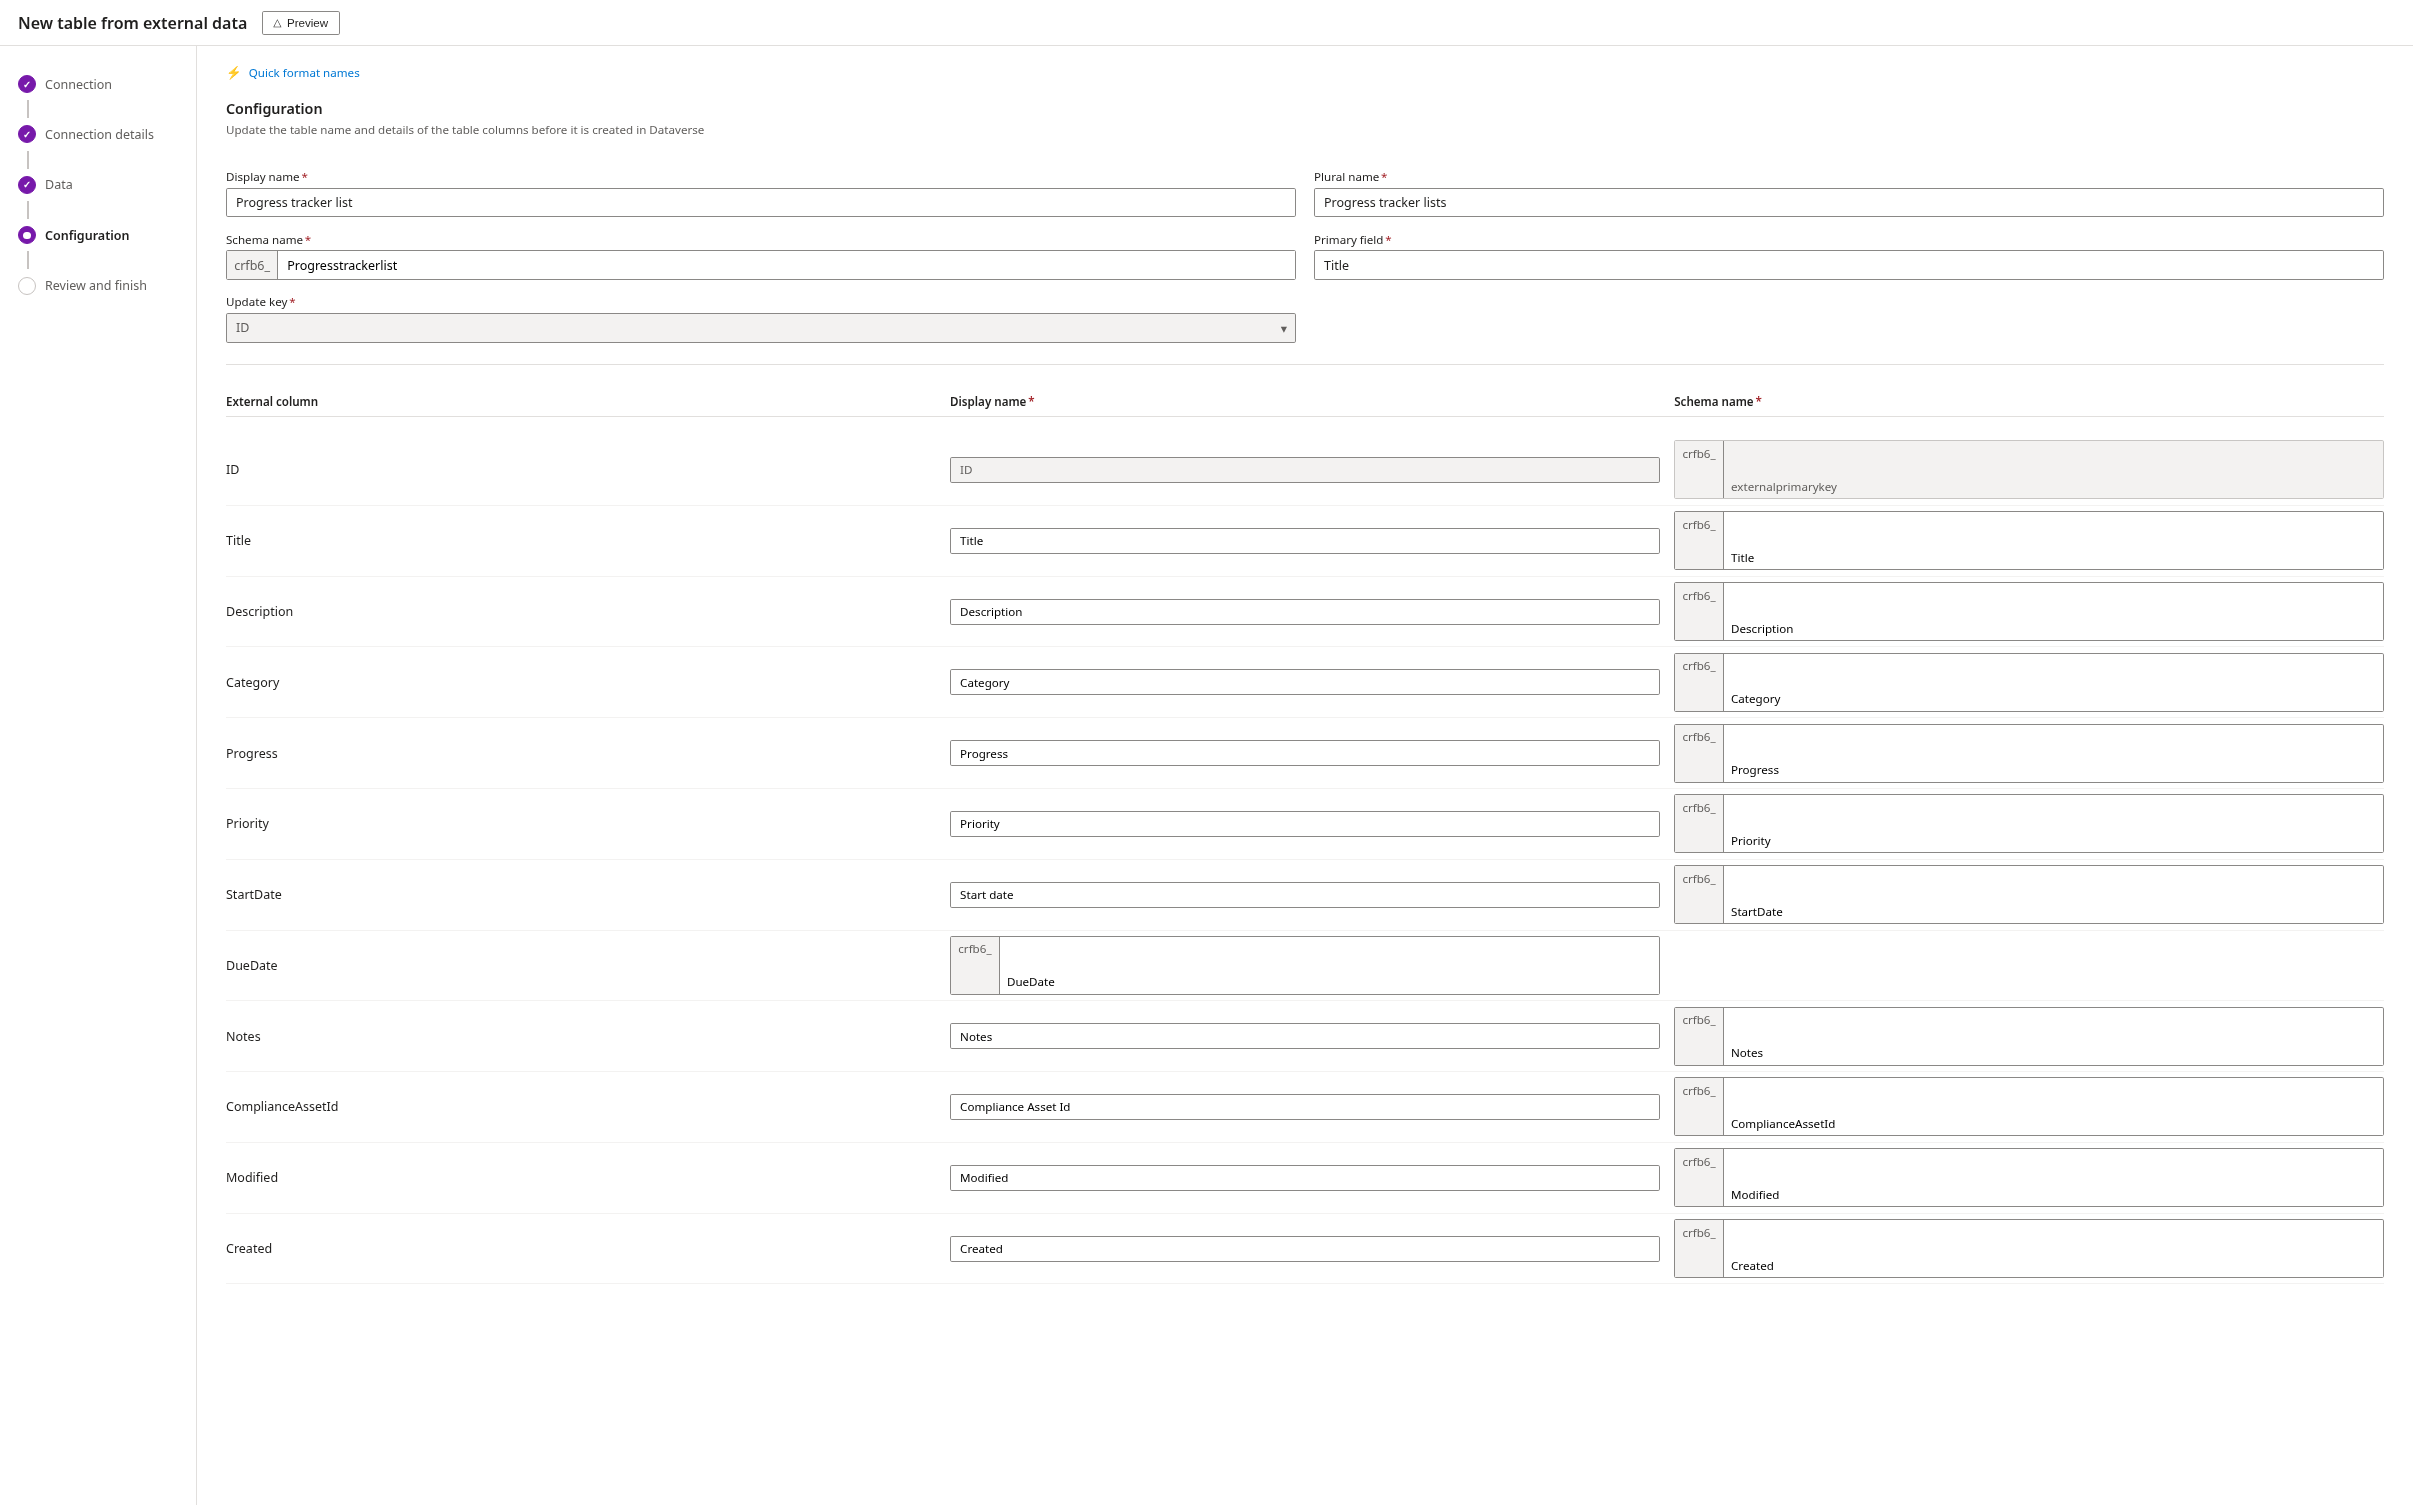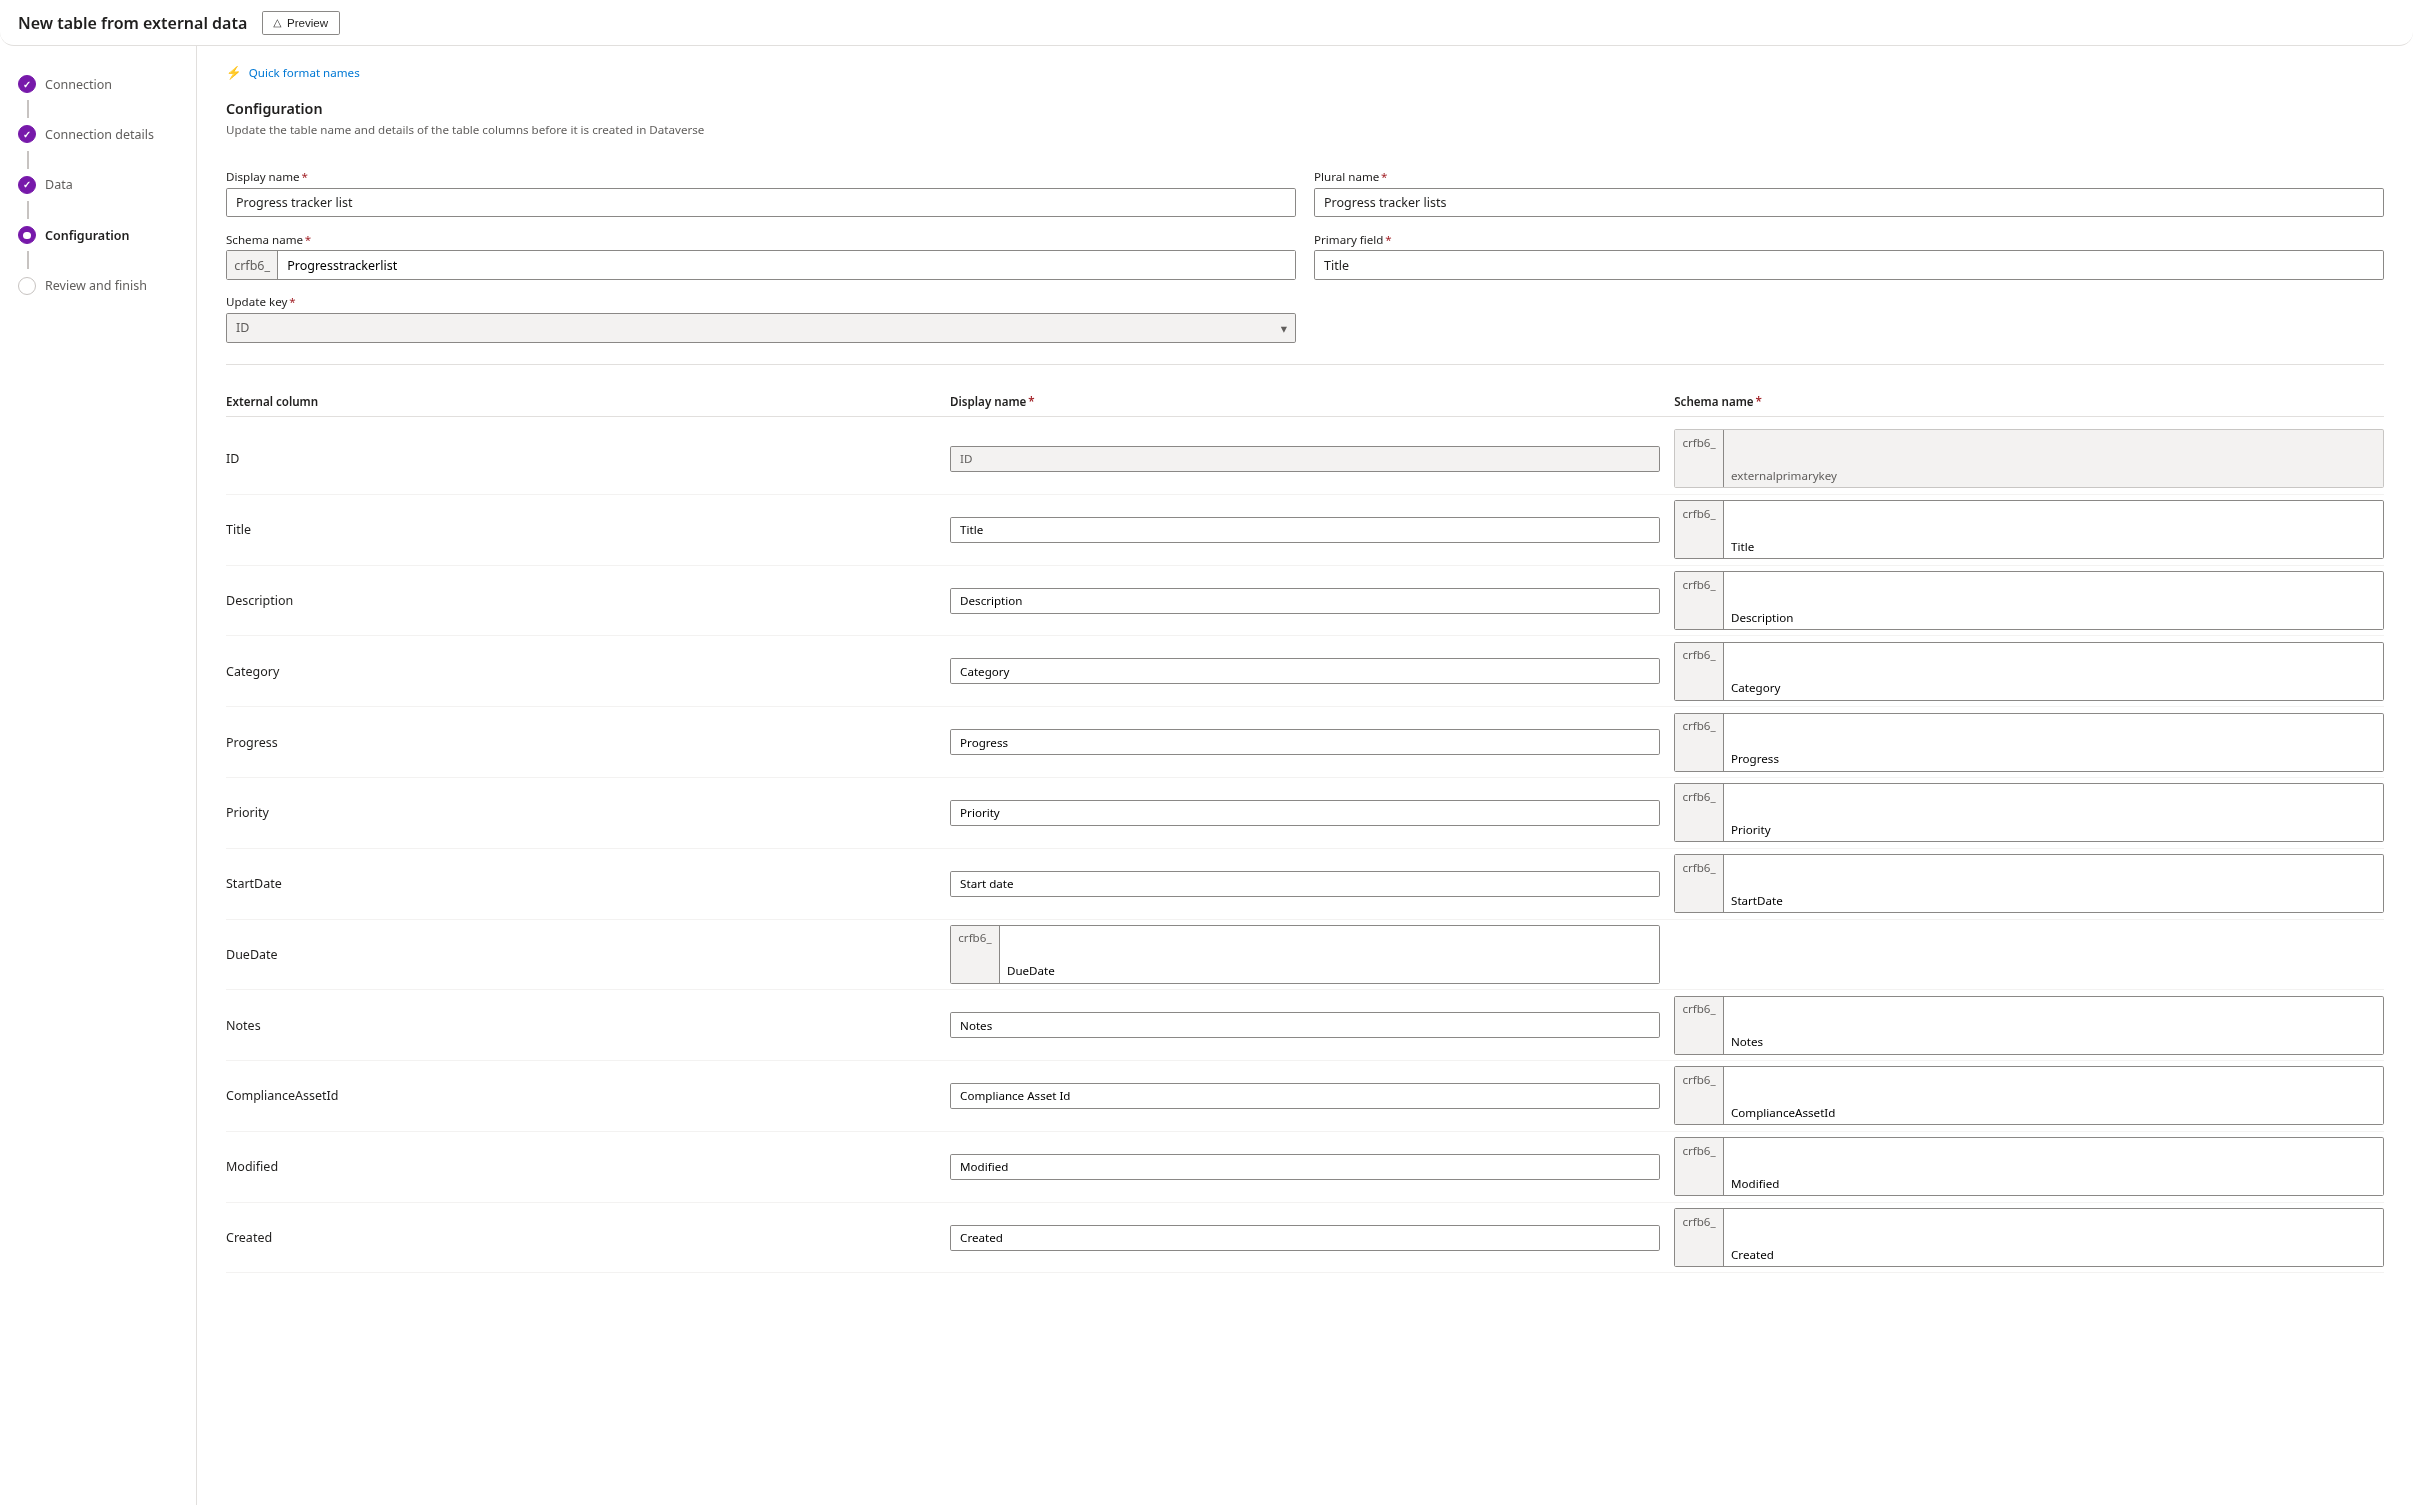--- a/index.html
+++ b/index.html
@@ -1,18 +1,18 @@
 <!DOCTYPE html>
 <html style="font-size:14.3px"><head>
   <meta charset="utf-8">
   <style>
     * { box-sizing: border-box; margin: 0; padding: 0; }
     body { font-family: 'Segoe UI', system-ui, sans-serif; font-size: 12.5px; color: #201f1e; background: #fff; }
     
-    .header { display: flex; align-items: center; padding: 10.7px 18px; border-bottom: 0.9px solid #e1dfdd; gap: 14.3px; border-radius: 14px; }
+    .header { display: flex; align-items: center; padding: 10.7px 18px; border-bottom: 0.9px solid #e1dfdd; gap: 14.3px; }
     .header-title { font-size: 16px; font-weight: 600; color: #201f1e; }
     .preview-btn { display: flex; align-items: center; gap: 5.4px; padding: 4.5px 10.7px; border: 0.9px solid #8a8886; border-radius: 1.8px; background: #fff; cursor: pointer; font-size: 11.6px; color: #201f1e; }
     
     .layout { display: flex; min-height: calc(100vh - 47px); }
     
     .sidebar { width: 197px; padding: 21.5px 0; border-right: 0.9px solid #e1dfdd; flex-shrink: 0; }
     .step-item { display: flex; align-items: center; gap: 9px; padding: 7.2px 18px; cursor: pointer; position: relative; }
     .step-item.active .step-label { font-weight: 600; color: #201f1e; }
     .step-item .step-label { font-size: 12.5px; color: #605e5c; text-align: center; }
     .step-connector { width: 1.8px; height: 18px; background: #c7c3c1; margin-left: 27px; }
@@ -38,21 +38,21 @@
     .input-with-prefix { display: flex; border: 0.9px solid #8a8886; border-radius: 1.8px; }
     .input-prefix { padding: 5.4px 7.2px; background: #f3f2f1; border-right: 0.9px solid #8a8886; font-size: 12.5px; color: #605e5c; white-space: nowrap; }
     .input-suffix { padding: 5.4px 9px; flex: 1; border: none; outline: none; font-size: 12.5px; font-family: inherit; background: #fff; }
     .select-wrapper { position: relative; }
     .select-wrapper select { width: 100%; padding: 5.4px 9px; border: 0.9px solid #8a8886; border-radius: 1.8px; font-size: 12.5px; background: #f3f2f1; color: #605e5c; appearance: none; font-family: inherit; }
     .select-chevron { position: absolute; right: 9px; top: 50%; transform: translateY(-50%); pointer-events: none; color: #605e5c; }
     
     .divider { border: none; border-top: 0.9px solid #e1dfdd; margin: 21.5px 0; }
     
     .columns-table { width: 100%; }
-    .columns-header { display: grid; grid-template-columns: 1fr 1fr 1fr; gap: 14.3px; padding: 7.2px 0; border-bottom: 0.9px solid #e1dfdd; margin-bottom: 7px; }
+    .columns-header { display: grid; grid-template-columns: 1fr 1fr 1fr; gap: 14.3px; padding: 7.2px 0; border-bottom: 0.9px solid #e1dfdd; margin-bottom: 18px; }
     .col-header { font-size: 11.6px; font-weight: 600; color: #201f1e; }
     .columns-row { display: grid; grid-template-columns: 1fr 1fr 1fr; gap: 14.3px; padding: 5.4px 0; align-items: center; border-bottom: 0.9px solid #f3f2f1; }
     .col-external { font-size: 12.5px; color: #201f1e; padding: 5.4px 0; }
     .col-schema-input { display: flex; border: 0.9px solid #8a8886; border-radius: 1.8px; }
     .col-schema-input.disabled { background: #f3f2f1; border-color: #c8c6c4; }
     .col-schema-prefix { padding: 4.5px 7.2px; background: #f3f2f1; border-right: 0.9px solid #8a8886; font-size: 11.6px; color: #605e5c; }
     .col-schema-value { padding: 4.5px 7.2px; flex: 1; border: none; outline: none; font-size: 11.6px; font-family: inherit; background: #fff; margin-top: 33px; }
     .col-schema-input.disabled .col-schema-value { background: #f3f2f1; color: #605e5c; }
     .col-display-input { width: 100%; padding: 4.5px 9px; border: 0.9px solid #8a8886; border-radius: 1.8px; font-size: 11.6px; font-family: inherit; }
   </style>

